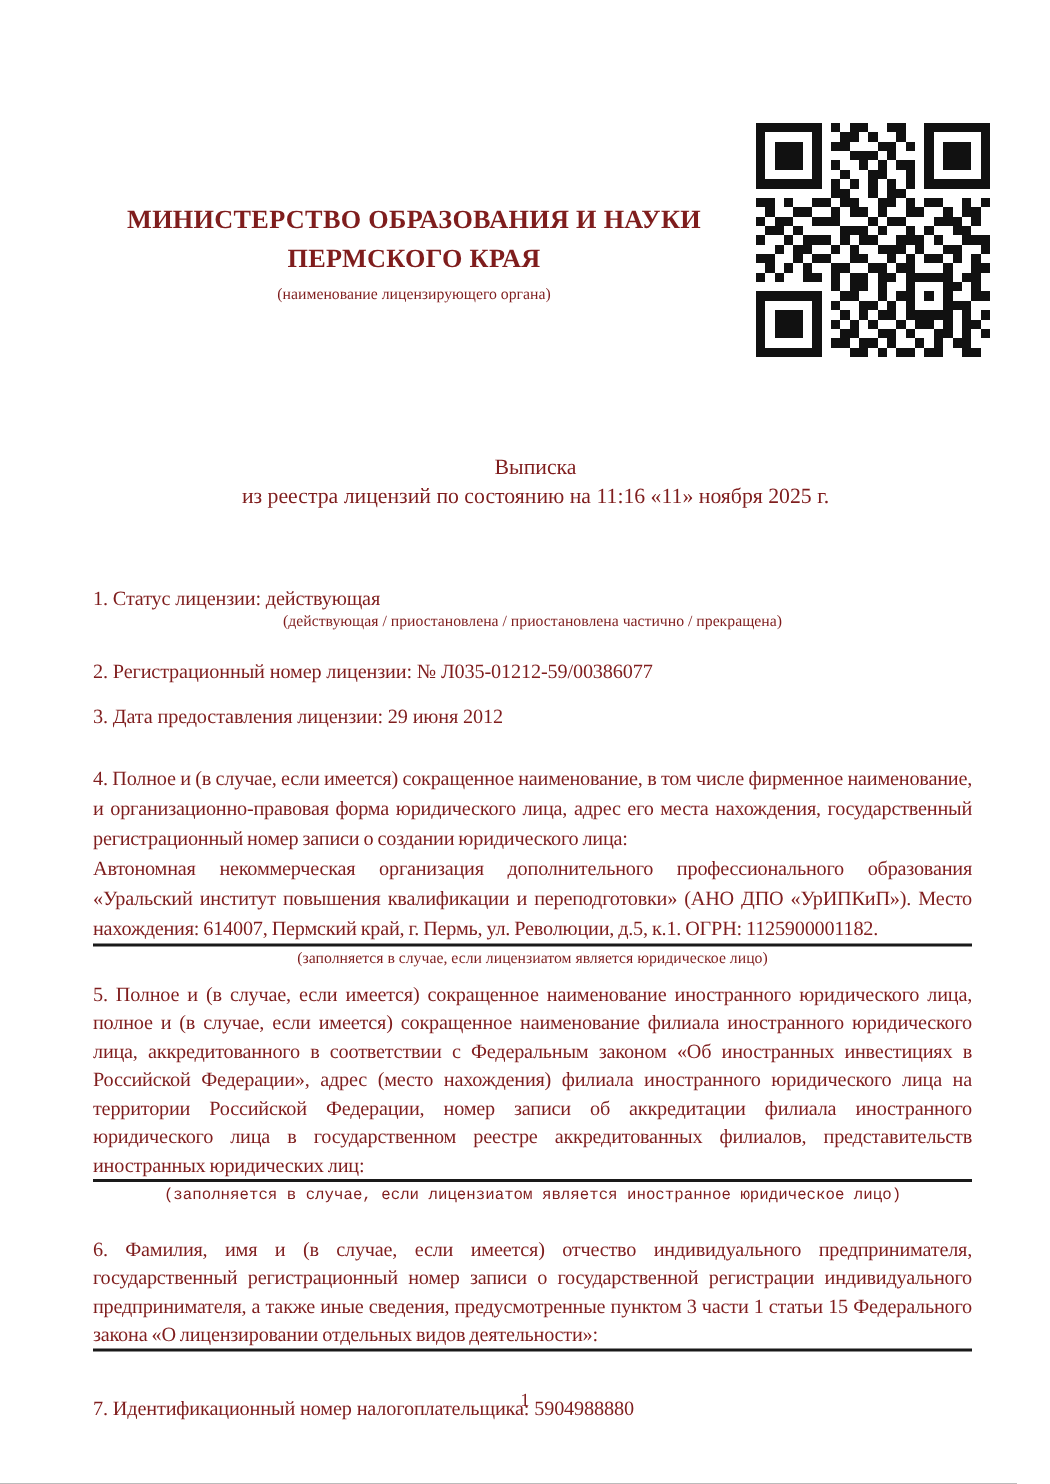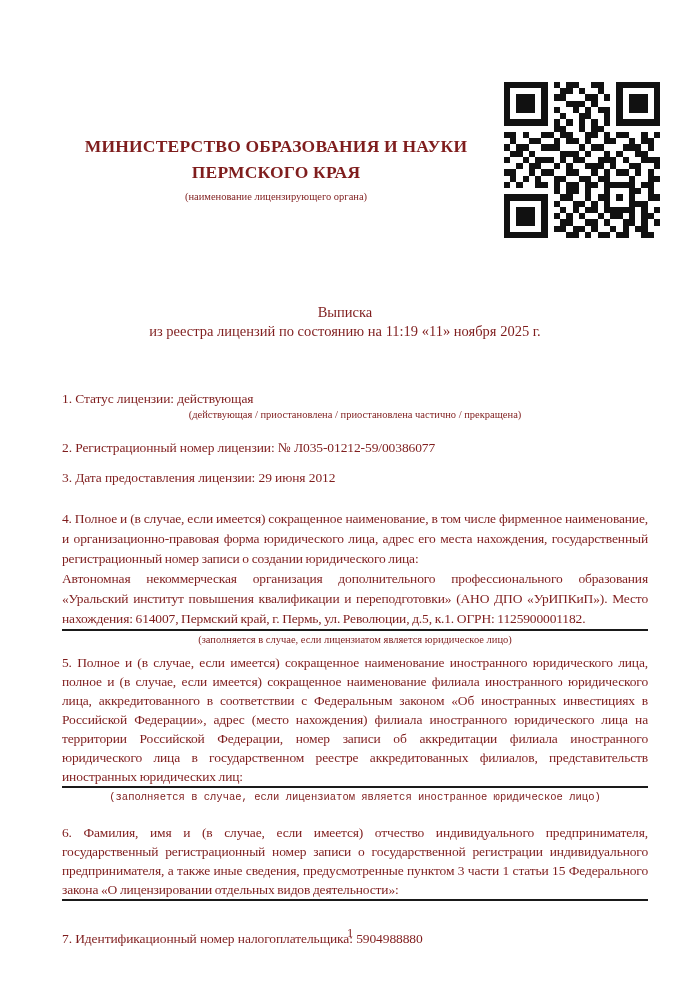--- a/index.html
+++ b/index.html
@@ -29,21 +29,21 @@
   }
   
   .qr{
     position:absolute;top:82px;left:504px;
     width:156px;height:156px;margin:0;
   }
   .qr svg{width:100%;height:100%;display:block;shape-rendering:crispEdges;}
   .qr svg rect{fill:#111;}
   
   .doc-title{
-    position:absolute;top:303px;left:52px;width:586px;
+    position:absolute;top:303px;left:64px;width:586px;
     text-align:center;
     font-size:14.5px;
     line-height:19px;
   }
   
   .body{
     position:absolute;top:390px;left:62px;width:586px;
     font-size:13.5px;
   }
   .line{
@@ -424,21 +424,21 @@
         <rect x="16" y="24" width="1" height="1"></rect>
         <rect x="18" y="24" width="1" height="1"></rect>
         <rect x="19" y="24" width="1" height="1"></rect>
         <rect x="22" y="24" width="1" height="1"></rect>
         <rect x="23" y="24" width="1" height="1"></rect>
       </svg>
   </figure>
 
   <div class="doc-title">
     <div>Выписка</div>
-    <div>из реестра лицензий по состоянию на 11:19 «11» ноября 2025 г.</div>
+    <div>из реестра лицензий по состоянию на 11:16 «11» ноября 2025 г.</div>
   </div>
 
   <main class="body">
 
     <p class="line">1. Статус лицензии: действующая</p>
     <div class="note mt-status-note">(действующая / приостановлена / приостановлена частично / прекращена)</div>
 
     <p class="line mt-reg">2. Регистрационный номер лицензии: № Л035-01212-59/00386077</p>
 
     <p class="line mt-date">3. Дата предоставления лицензии: 29 июня 2012</p>

